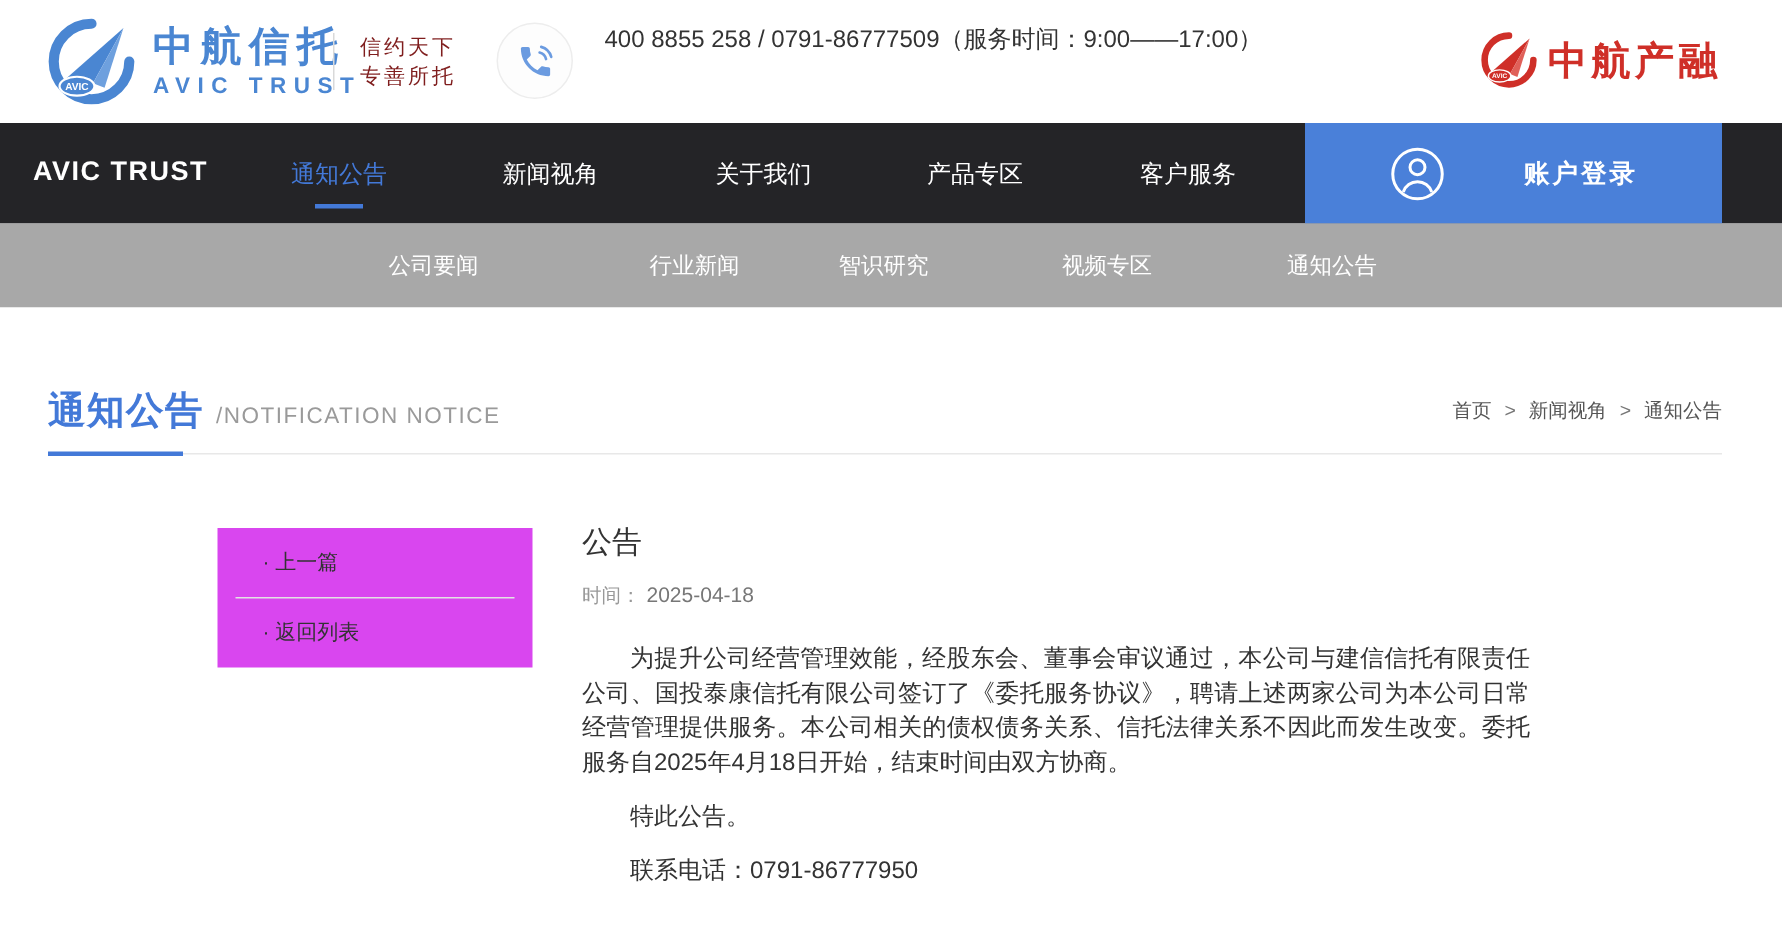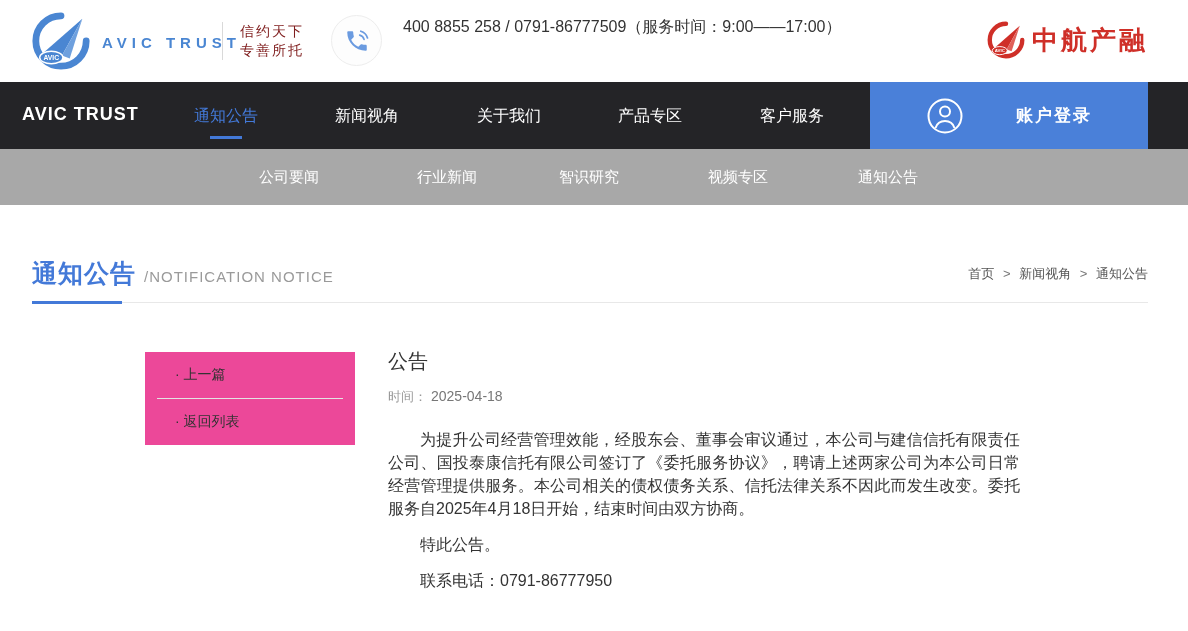--- a/index.html
+++ b/index.html
@@ -45,21 +45,21 @@
   .ph-title-en { font-size:15px; color:#9a9a9a; letter-spacing:1px; margin-left:8px; }
   .breadcrumb { position:absolute; right:40px; top:60px; font-size:13px; color:#555; }
   .breadcrumb span { cursor:default; }
   .breadcrumb .bc-link { cursor:pointer; }
   .bc-sep { margin:0 5px; color:#777; }
   .ph-rule { position:absolute; left:32px; top:97px; width:1116px; height:1px; background:#e8e8e8; }
   .ph-rule-accent { position:absolute; left:32px; top:96px; width:90px; height:3px; background:#4379d8; }
 
   
   .content { position:absolute; top:305px; left:0; width:1188px; height:326px; background:#fff; }
-  .side-box { position:absolute; left:145px; top:47px; width:210px; background:#ec4899; }
+  .side-box { position:absolute; left:145px; top:47px; width:210px; background:#d946ef; }
   .side-item { display:block; width:100%; text-align:left; background:transparent; border:none;
     font-size:14px; color:#333; padding:14px 12px 14px 30px; cursor:pointer;
     font-family:"Liberation Sans","DejaVu Sans",sans-serif; }
   .side-sep { height:1px; background:#e3e3e3; margin:0 12px; }
 
   .article { position:absolute; left:388px; top:43px; width:632px; }
   .article-title { font-size:20px; font-weight:normal; color:#333; }
   .article-meta { margin-top:13px; font-size:13px; color:#999; }
   .article-meta .meta-value { font-size:14px; color:#777; margin-left:4px; }
   .article-body p { font-size:16px; color:#333; line-height:23px; text-indent:2em; text-align:justify; }
@@ -75,20 +75,21 @@
 
     <div class="brand">
       <svg class="logo-mark" viewBox="0 0 64 64">
         <path d="M32 6 a26 26 0 1 0 26 26" fill="none" stroke="#4a86d2" stroke-width="7" stroke-linecap="round"></path>
         <path d="M13 45 L54 9 L33 47 Z" fill="#4a86d2"></path>
         <path d="M33 47 L54 9 L41 50 Z" fill="#6ea0de"></path>
         <ellipse cx="22" cy="49" rx="12" ry="6.5" fill="#4a86d2" stroke="#fff" stroke-width="1.5"></ellipse>
         <text x="22" y="51.5" font-size="7" font-weight="bold" fill="#fff" text-anchor="middle">AVIC</text>
       </svg>
       <div class="brand-text">
+        <div class="brand-cn">中航信托</div>
         <div class="brand-en">AVIC TRUST</div>
       </div>
     </div>
 
     <div class="vdiv"></div>
 
     <div class="slogan">
       <div>信约天下</div>
       <div>专善所托</div>
     </div>
@@ -130,21 +131,21 @@
         <circle cx="19" cy="19" r="16.5" fill="none" stroke="#fff" stroke-width="2"></circle>
         <circle cx="19" cy="14.5" r="5" fill="none" stroke="#fff" stroke-width="2"></circle>
         <path d="M9.5 31 a10 10 0 0 1 19 0" fill="none" stroke="#fff" stroke-width="2"></path>
       </svg>
       <span class="login-label">账户登录</span>
     </button>
   </nav>
 
   <nav class="subnav">
     <div class="subnav-item" style="left:258px">公司要闻</div>
-    <div class="subnav-item" style="left:416px">行业新闻</div>
+    <div class="subnav-item" style="left:432px">行业新闻</div>
     <div class="subnav-item" style="left:558px">智识研究</div>
     <div class="subnav-item" style="left:707px">视频专区</div>
     <div class="subnav-item" style="left:857px">通知公告</div>
   </nav>
 
   <section class="pagehead">
     <div class="ph-titles">
       <span class="ph-title-cn">通知公告</span>
       <span class="ph-title-en">/NOTIFICATION NOTICE</span>
     </div>

